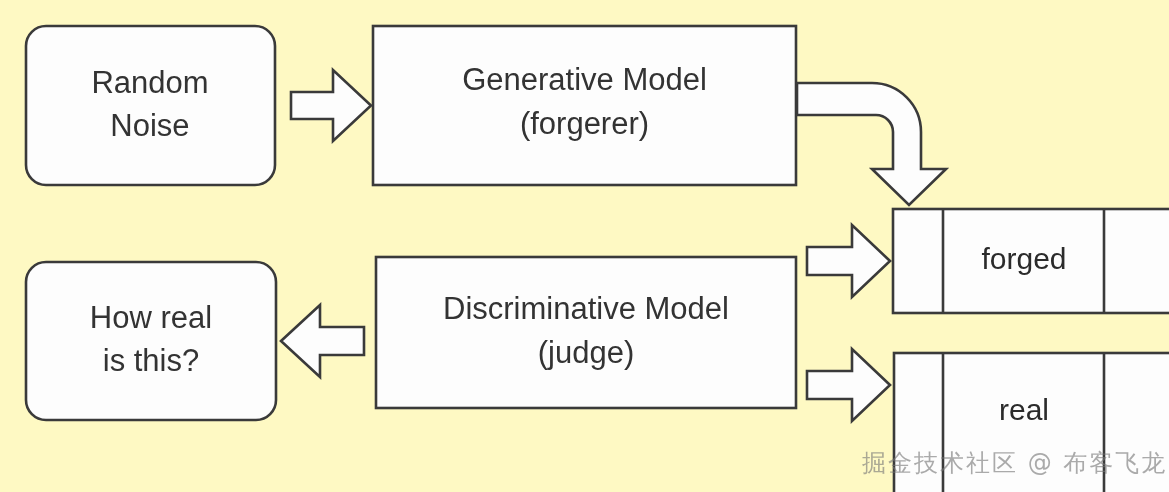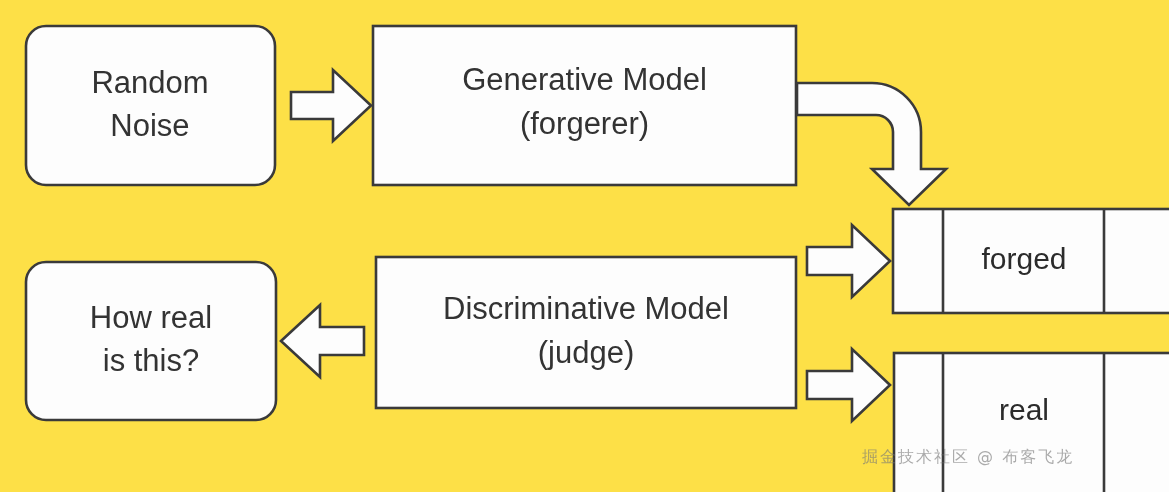--- a/index.html
+++ b/index.html
@@ -5,21 +5,21 @@
 <style>
   html, body {
     margin: 0;
     padding: 0;
     background: #ffffff;
   }
   #canvas {
     position: relative;
     width: 1169px;
     height: 492px;
-    background: #fde047;
+    background: #fef9c3;
     overflow: hidden;
     font-family: "Liberation Sans", sans-serif;
   }
   #diagram-svg {
     position: absolute;
     top: 0;
     left: 0;
     width: 1169px;
     height: 492px;
   }
@@ -51,21 +51,21 @@
     font-family: "Liberation Sans", sans-serif;
     font-size: 30px;
     text-anchor: middle;
     dominant-baseline: middle;
   }
   .watermark {
     position: absolute;
     left: 862px;
     top: 447px;
     font-family: "DejaVu Sans", sans-serif;
-    font-size: 16px;
+    font-size: 24px;
     letter-spacing: 2px;
     color: rgba(120,120,120,0.62);
     white-space: nowrap;
     pointer-events: none;
   }
 </style>
 </head>
 <body>
 
 <div id="canvas">

